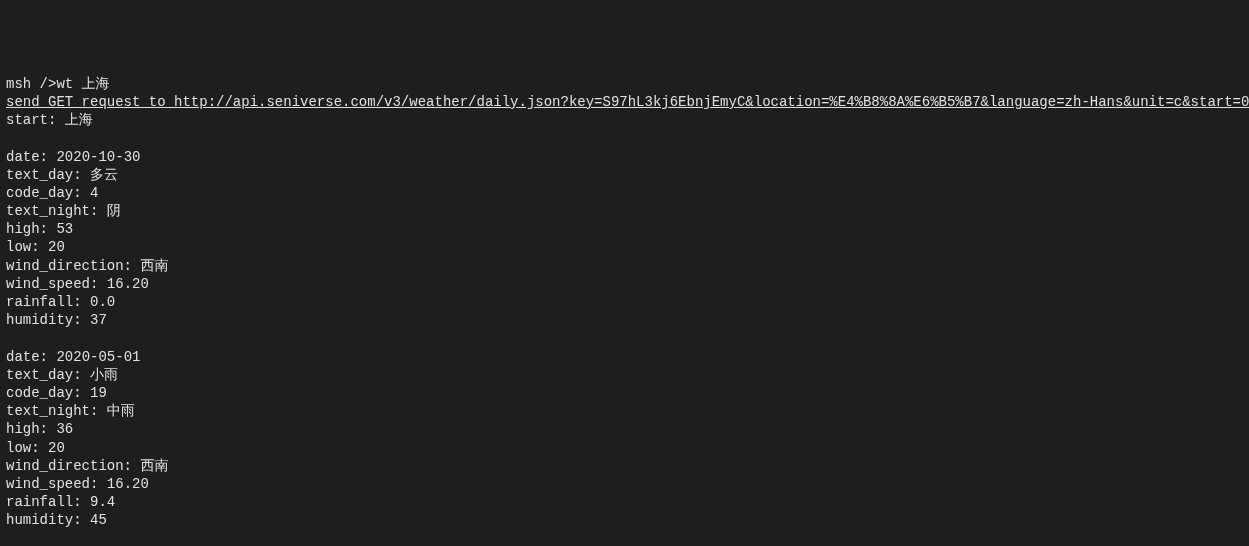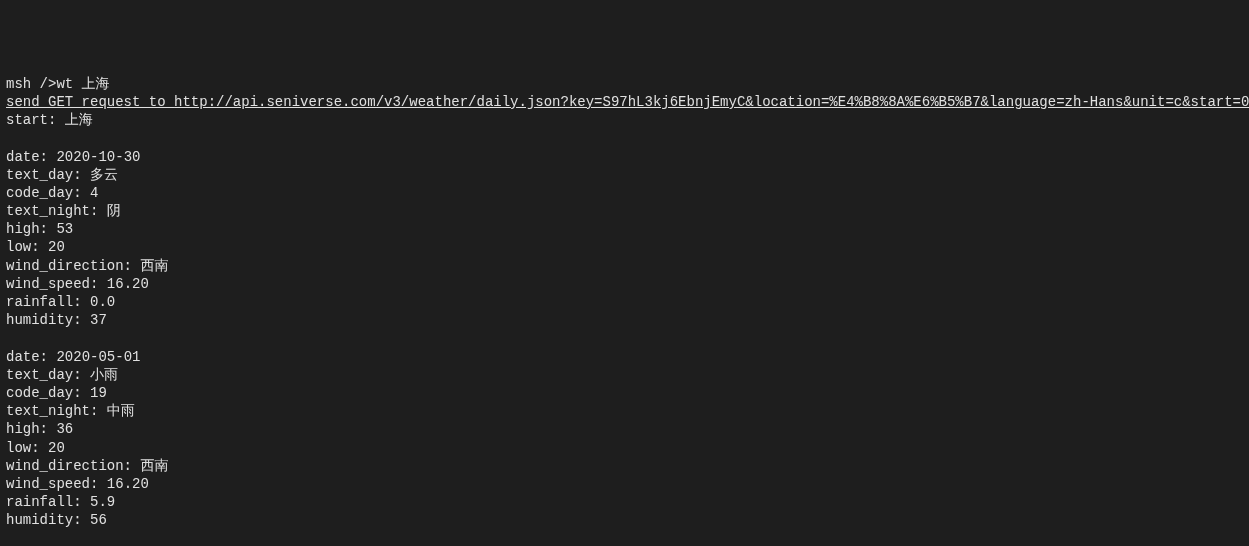--- a/index.html
+++ b/index.html
@@ -52,22 +52,22 @@
 <span>humidity: </span><span>37</span>
 
 <span>date: </span><span>2020-05-01</span>
 <span>text_day: </span><span>小雨</span>
 <span>code_day: </span><span>19</span>
 <span>text_night: </span><span>中雨</span>
 <span>high: </span><span>36</span>
 <span>low: </span><span>20</span>
 <span>wind_direction: </span><span>西南</span>
 <span>wind_speed: </span><span>16.20</span>
-<span>rainfall: </span><span>5.9</span>
-<span>humidity: </span><span>56</span>
+<span>rainfall: </span><span>9.4</span>
+<span>humidity: </span><span>45</span>
 
 
 
 
 
 
 
 
 
 

